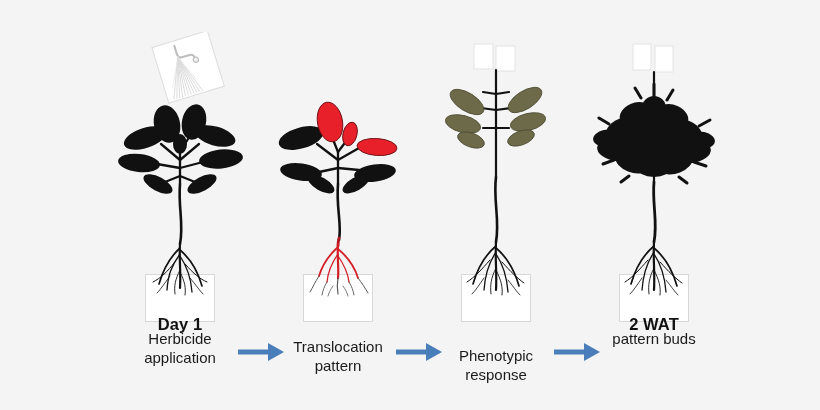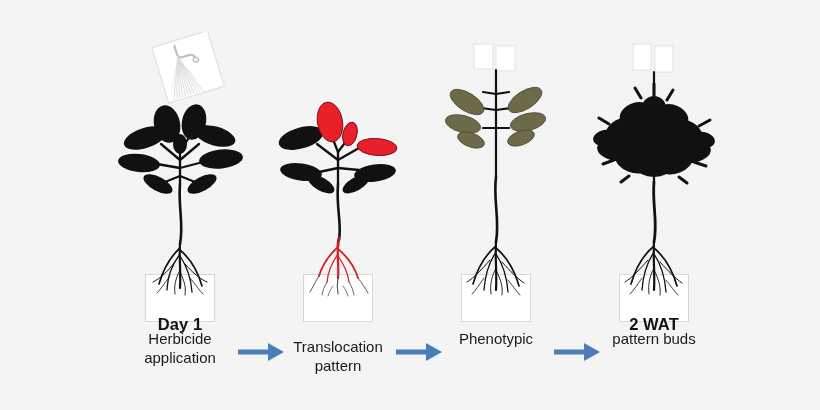--- a/index.html
+++ b/index.html
@@ -42,21 +42,21 @@
   .spray svg{display:block;}
 
   .flowrow{position:absolute;left:0;top:323px;width:820px;height:60px;}
   .cap{
     position:absolute;width:150px;text-align:center;
     font-size:15px;line-height:19px;color:#1a1a1a;
     top:6px;
   }
   .cap-0{left:105px;}
   .cap-1{left:263px;margin-top:8px;}
-  .cap-2{left:421px;}
+  .cap-2{left:421px;margin-top:17px;}
   .cap-3{left:579px;}
   .cap span{display:block;}
 
   .arr{position:absolute;top:18px;width:46px;height:22px;}
   .arr-0{left:238px;}
   .arr-1{left:396px;}
   .arr-2{left:554px;}
   .arr svg{display:block;}
 </style>
 </head>
@@ -313,20 +313,21 @@
     </div>
 
     <div class="arr arr-1">
       <svg viewBox="0 0 46 22">
         <path d="M0 8.5 L30 8.5 L30 2 L46 11 L30 20 L30 13.5 L0 13.5 Z" fill="#4a7ebb"></path>
       </svg>
     </div>
 
     <div class="cap cap-2">
       <span>Phenotypic</span>
+      <span>response</span>
     </div>
 
     <div class="arr arr-2">
       <svg viewBox="0 0 46 22">
         <path d="M0 8.5 L30 8.5 L30 2 L46 11 L30 20 L30 13.5 L0 13.5 Z" fill="#4a7ebb"></path>
       </svg>
     </div>
 
     <div class="cap cap-3">
       <span>pattern buds</span>

